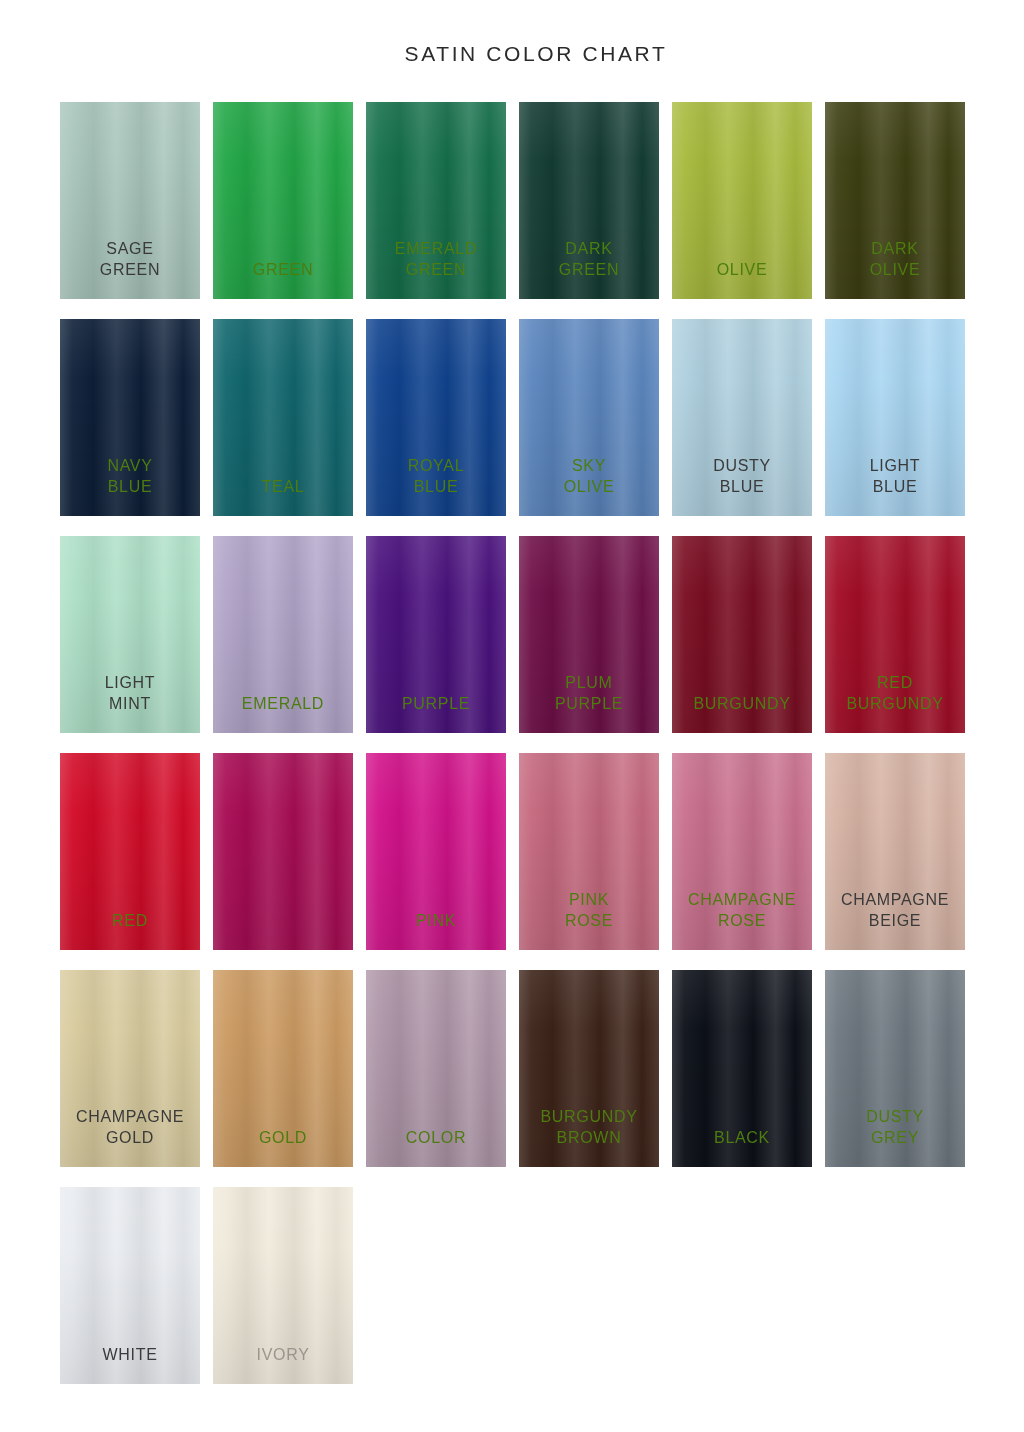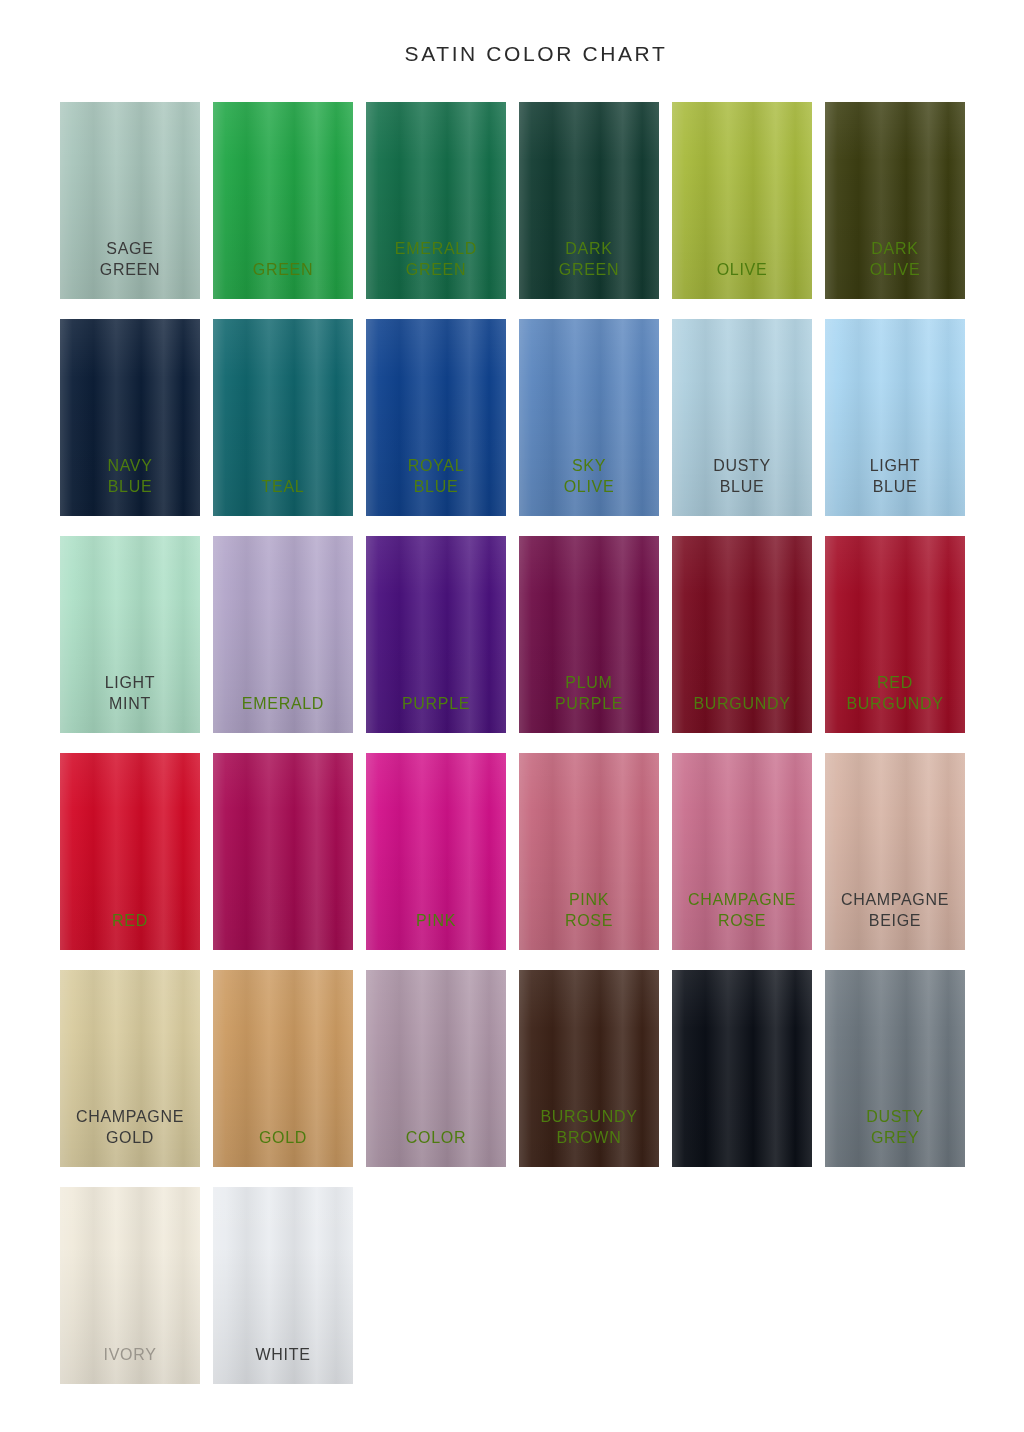--- a/index.html
+++ b/index.html
@@ -266,32 +266,33 @@
       </div>
       <div class="swatch">
         <div class="swatch-fill" style="background-color: rgb(61, 35, 24);"></div>
         <div class="swatch-sheen"></div>
         <div class="swatch-label label-light">BURGUNDY
 BROWN</div>
       </div>
       <div class="swatch">
         <div class="swatch-fill" style="background-color: rgb(12, 16, 24);"></div>
         <div class="swatch-sheen"></div>
+        <div class="swatch-label label-light">BLACK</div>
       </div>
       <div class="swatch">
         <div class="swatch-fill" style="background-color: rgb(110, 120, 128);"></div>
         <div class="swatch-sheen"></div>
         <div class="swatch-label label-light">DUSTY
 GREY</div>
       </div>
       <div class="swatch">
+        <div class="swatch-fill" style="background-color: rgb(233, 236, 240);"></div>
+        <div class="swatch-sheen"></div>
+        <div class="swatch-label label-dark">WHITE</div>
+      </div>
+      <div class="swatch">
         <div class="swatch-fill" style="background-color: rgb(240, 234, 219);"></div>
         <div class="swatch-sheen"></div>
         <div class="swatch-label label-grey">IVORY</div>
       </div>
-      <div class="swatch">
-        <div class="swatch-fill" style="background-color: rgb(233, 236, 240);"></div>
-        <div class="swatch-sheen"></div>
-        <div class="swatch-label label-dark">WHITE</div>
-      </div>
     </div>
 
 </div>
 
 </body></html>

